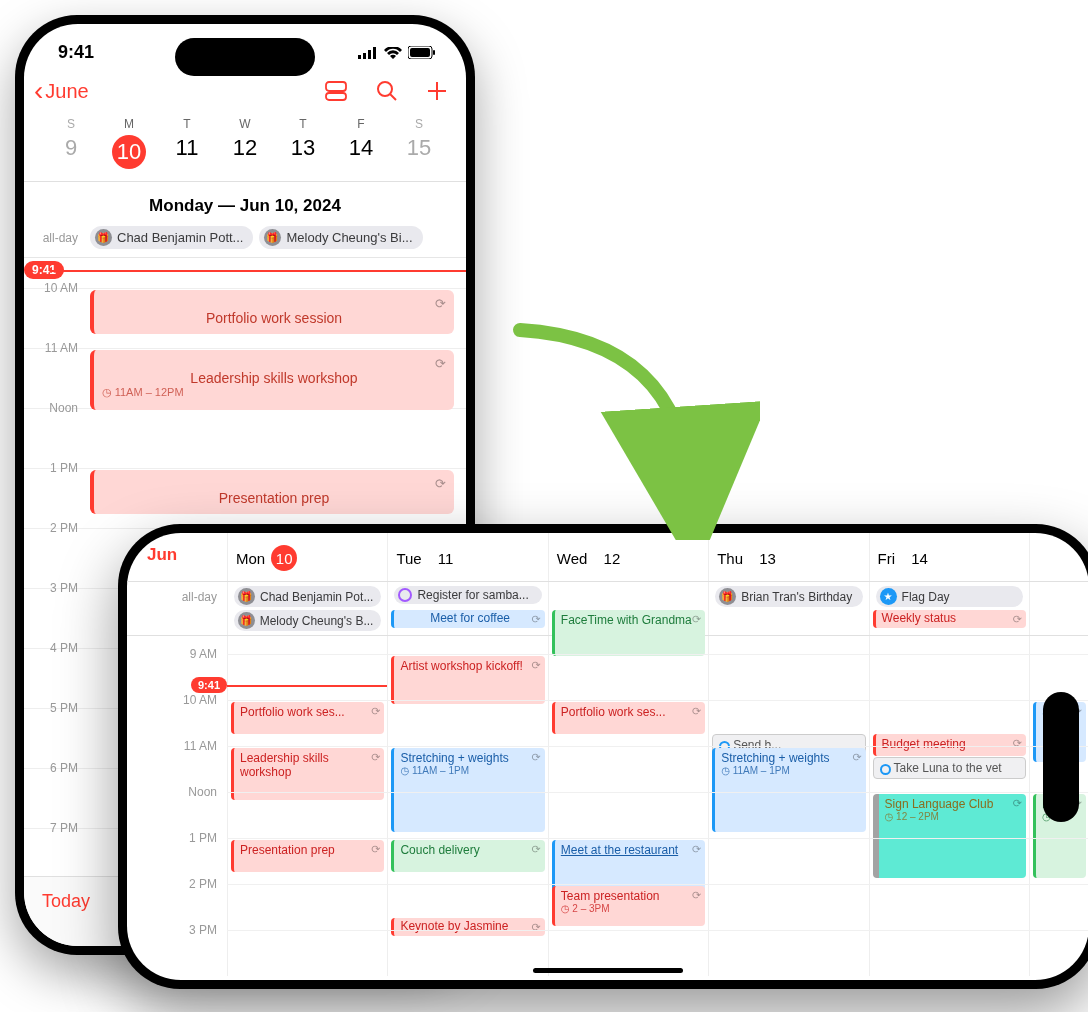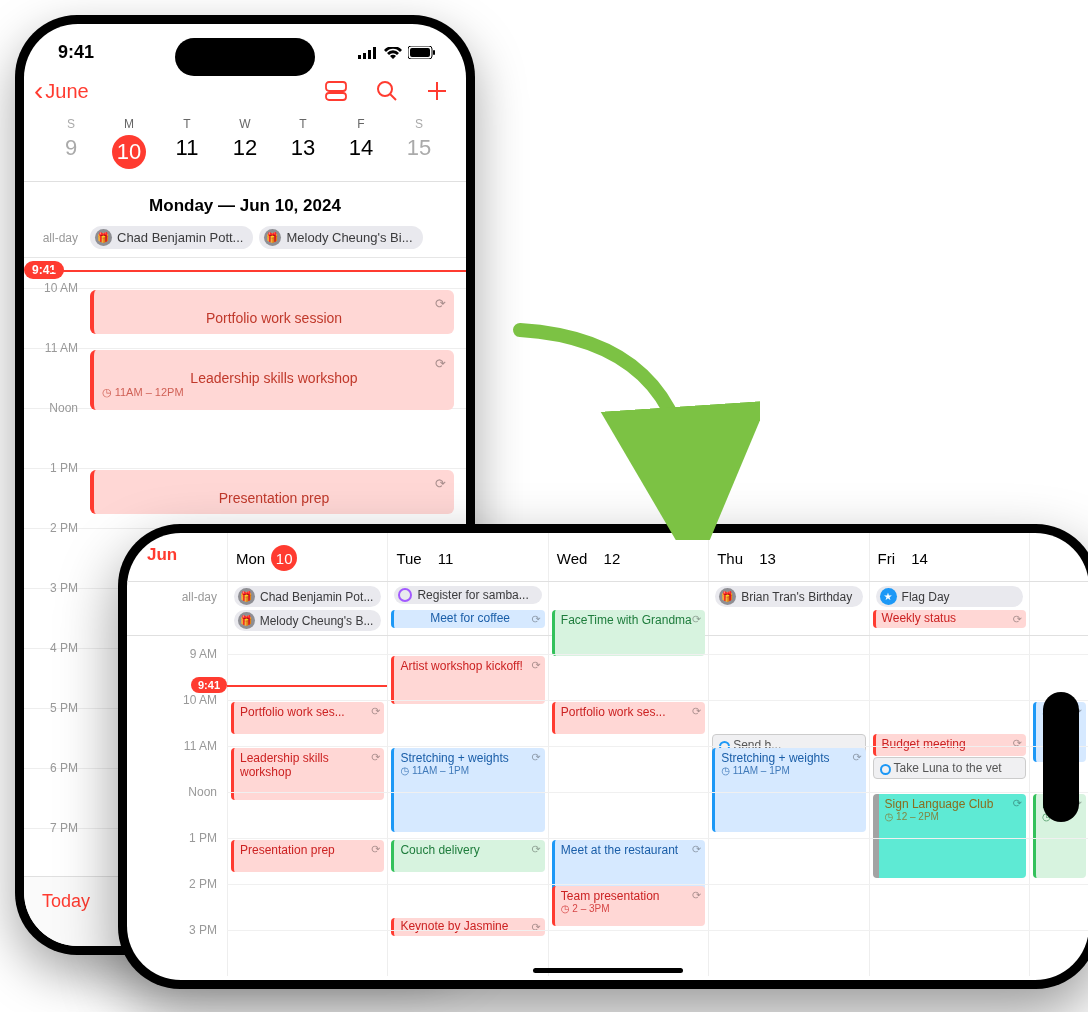--- a/index.html
+++ b/index.html
@@ -460,21 +460,21 @@
       <div class="land-col" id="lc1">
           <div class="lev blue" style="top: -26px; height: 18px; padding-top: 1px; padding-bottom: 1px; text-align: center;"><span>Meet for coffee</span><span class="re">⟳</span></div>
           <div class="lev red" style="top: 20px; height: 48px;"><span>Artist workshop kickoff!</span><span class="re">⟳</span></div>
           <div class="lev blue" style="top: 112px; height: 84px;"><span>Stretching + weights</span><div class="sub">◷ 11AM – 1PM</div><span class="re">⟳</span></div>
           <div class="lev green" style="top: 204px; height: 32px;"><span>Couch delivery</span><span class="re">⟳</span></div>
           <div class="lev red" style="top: 282.2px; height: 18px; padding-top: 1px; padding-bottom: 3px;"><span>Keynote by Jasmine</span><span class="re">⟳</span></div>
         </div>
       <div class="land-col" id="lc2">
           <div class="lev green" style="top: -26px; height: 46px;"><span>FaceTime with Grandma</span><span class="re">⟳</span></div>
           <div class="lev red" style="top: 66px; height: 32px;"><span>Portfolio work ses...</span><span class="re">⟳</span></div>
-          <div class="lev blue" style="top: 204px; height: 52px;"><span>Meet at the restaurant</span><span class="re">⟳</span></div>
+          <div class="lev blue" style="top: 204px; height: 52px; text-decoration: underline;"><span>Meet at the restaurant</span><span class="re">⟳</span></div>
           <div class="lev red" style="top: 250px; height: 40px;"><span>Team presentation</span><div class="sub">◷ 2 – 3PM</div><span class="re">⟳</span></div>
         </div>
       <div class="land-col" id="lc3">
           <div class="lev greybox" style="top: 98.2px; height: 22px;"><span class="bluering"></span><span>Send b...</span></div>
           <div class="lev blue" style="top: 112px; height: 84px;"><span>Stretching + weights</span><div class="sub">◷ 11AM – 1PM</div><span class="re">⟳</span></div>
         </div>
       <div class="land-col" id="lc4">
           <div class="lev red" style="top: -26px; height: 18px; padding-top: 1px; padding-bottom: 3px;"><span>Weekly status</span><span class="re">⟳</span></div>
           <div class="lev red" style="top: 98.2px; height: 22px;"><span>Budget meeting</span><span class="re">⟳</span></div>
           <div class="lev greybox" style="top: 121.2px; height: 22px;"><span class="bluering"></span><span>Take Luna to the vet</span></div>

